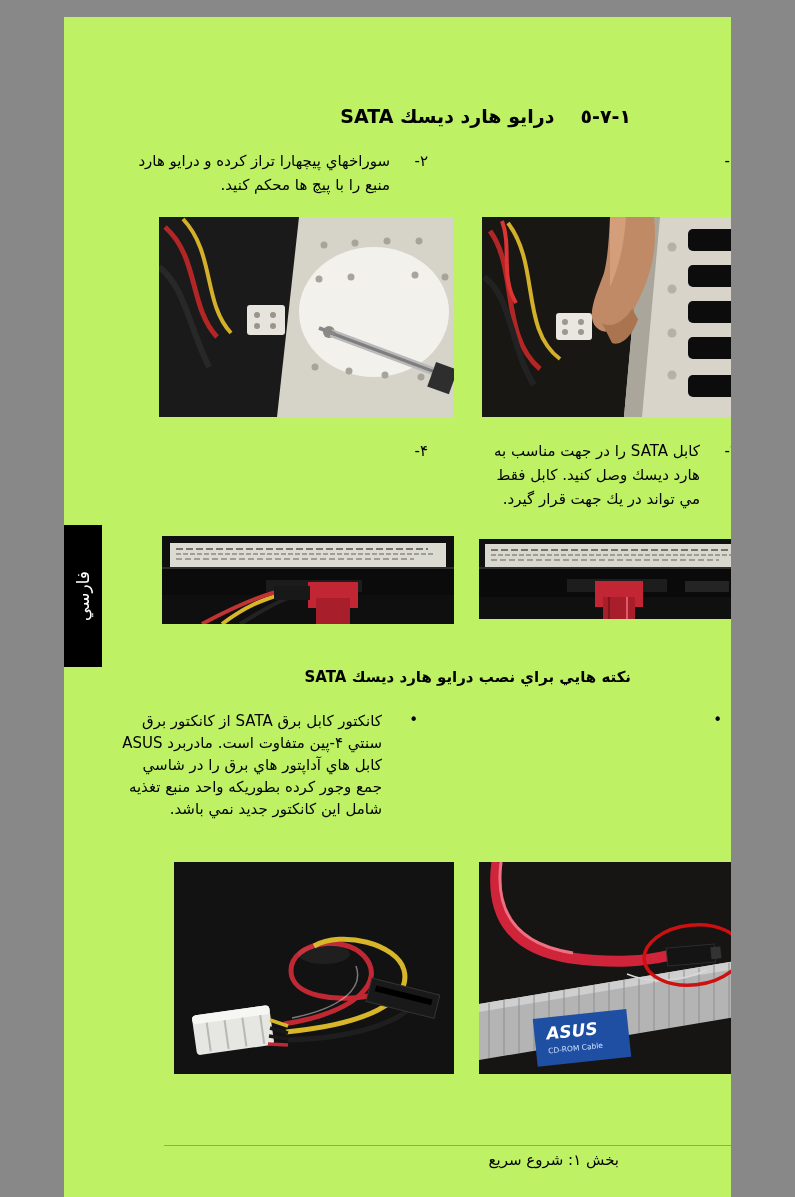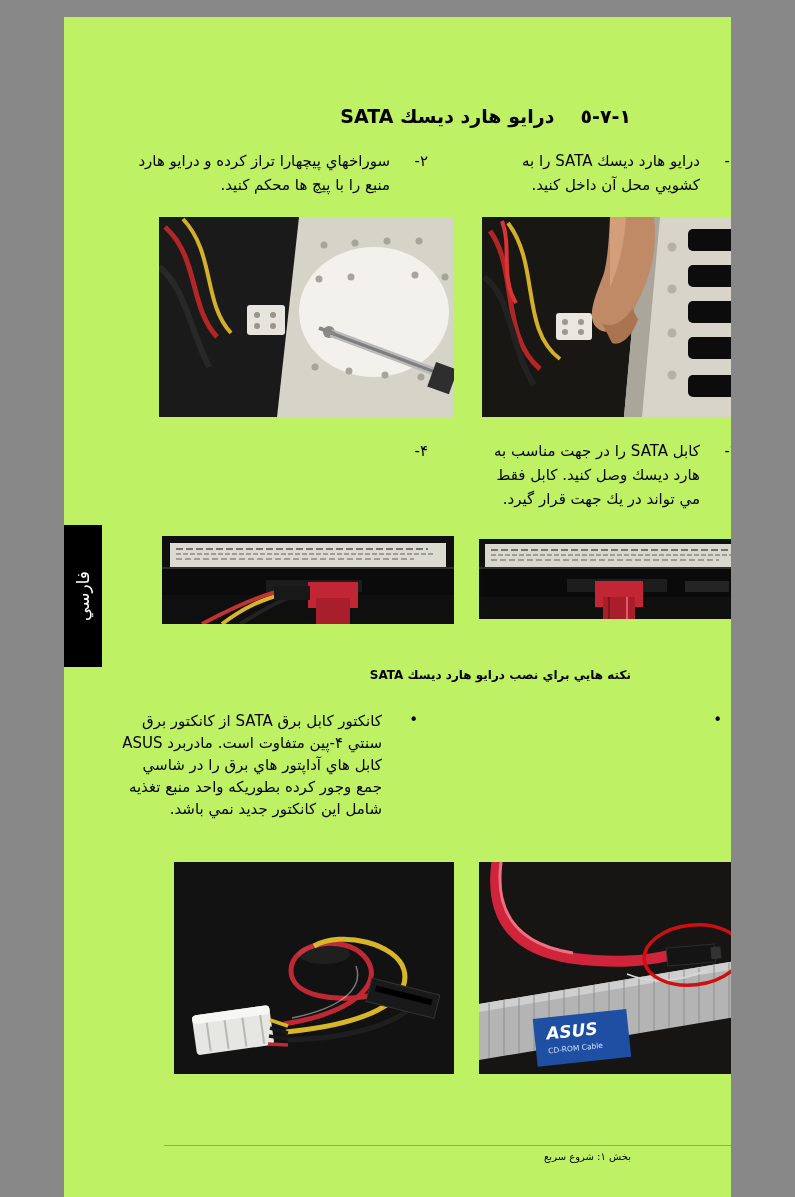--- a/index.html
+++ b/index.html
@@ -16,41 +16,40 @@
   .photo{position:absolute;display:block;}
   .ph1{left:418px;top:200px;}
   .ph2{left:95px;top:200px;}
   .ph3{left:415px;top:522px;}
   .ph4{left:98px;top:519px;}
   .ph5{left:415px;top:845px;}
   .ph6{left:110px;top:845px;}
   .side-tab{position:absolute;left:0;top:508px;width:38px;height:142px;background:#000;}
   .side-tab span{position:absolute;left:50%;top:50%;transform:translate(-50%,-50%) rotate(-90deg);
         color:#fff;font-size:17px;white-space:nowrap;direction:rtl;}
-  .tips-title{position:absolute;top:651px;right:100px;direction:rtl;font-weight:bold;font-size:12px;white-space:nowrap;}
+  .tips-title{position:absolute;top:651px;right:100px;direction:rtl;font-weight:bold;font-size:15px;white-space:nowrap;}
   .bullet{position:absolute;direction:rtl;text-align:right;font-size:15px;line-height:22px;padding-right:42px;}
   .bullet .bmark{position:absolute;right:6px;top:-1px;font-size:15px;}
   .bullet-r{top:693px;left:412px;width:210px;}
   .bullet-l{top:693px;left:56px;width:262px;}
   .footer-rule{position:absolute;top:1128px;left:100px;width:597px;border-top:1px solid #9a9a9a;}
-  .footer-text{position:absolute;top:1134px;right:100px;direction:rtl;font-size:10px;}
+  .footer-text{position:absolute;top:1134px;right:112px;direction:rtl;font-size:15px;}
   .bottom-dashes{position:absolute;top:1188px;left:0;width:795px;border-top:3px dashed #3a3a3a;}
 </style>
 </head>
 <body>
 
 <div class="page">
 
   <div class="title-row">
     <span>١-٧-٥</span><span class="sec-title">درايو هارد ديسك SATA</span>
   </div>
 
   <div class="step step1">
     <span class="snum">١-</span>
-    <span>درايو هارد ديسك SATA را به كشويي محل آن داخل كنيد.</span>
   </div>
 
   <div class="step step2">
     <span class="snum">٢-</span>
     <span>سوراخهاي پيچهارا تراز كرده و درايو هارد منبع را با پيچ ها محكم كنيد.</span>
   </div>
 
   <svg class="photo ph1" width="277" height="200" viewBox="0 0 277 200">
     <rect width="277" height="200" fill="#191714"></rect>
     <path d="M8,14 C36,52 18,118 58,152" stroke="#b22626" stroke-width="5" fill="none"></path>

